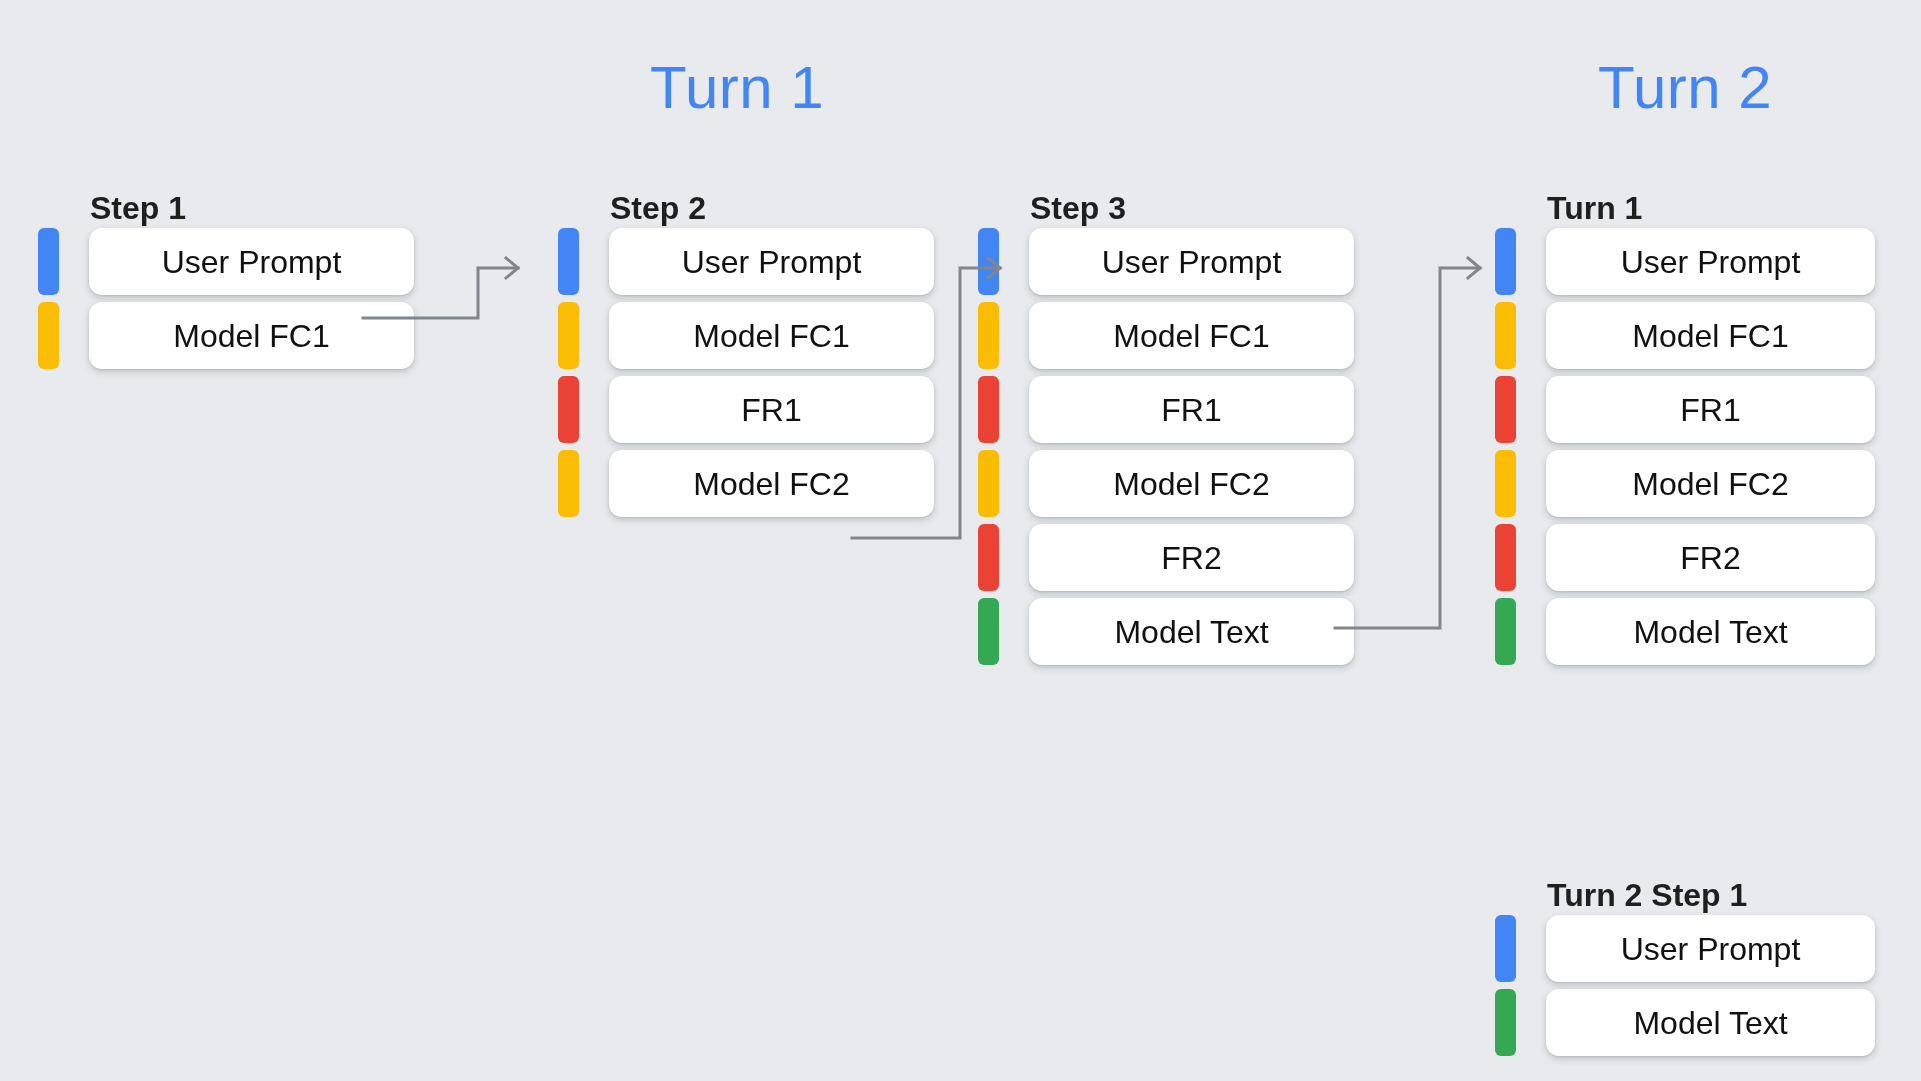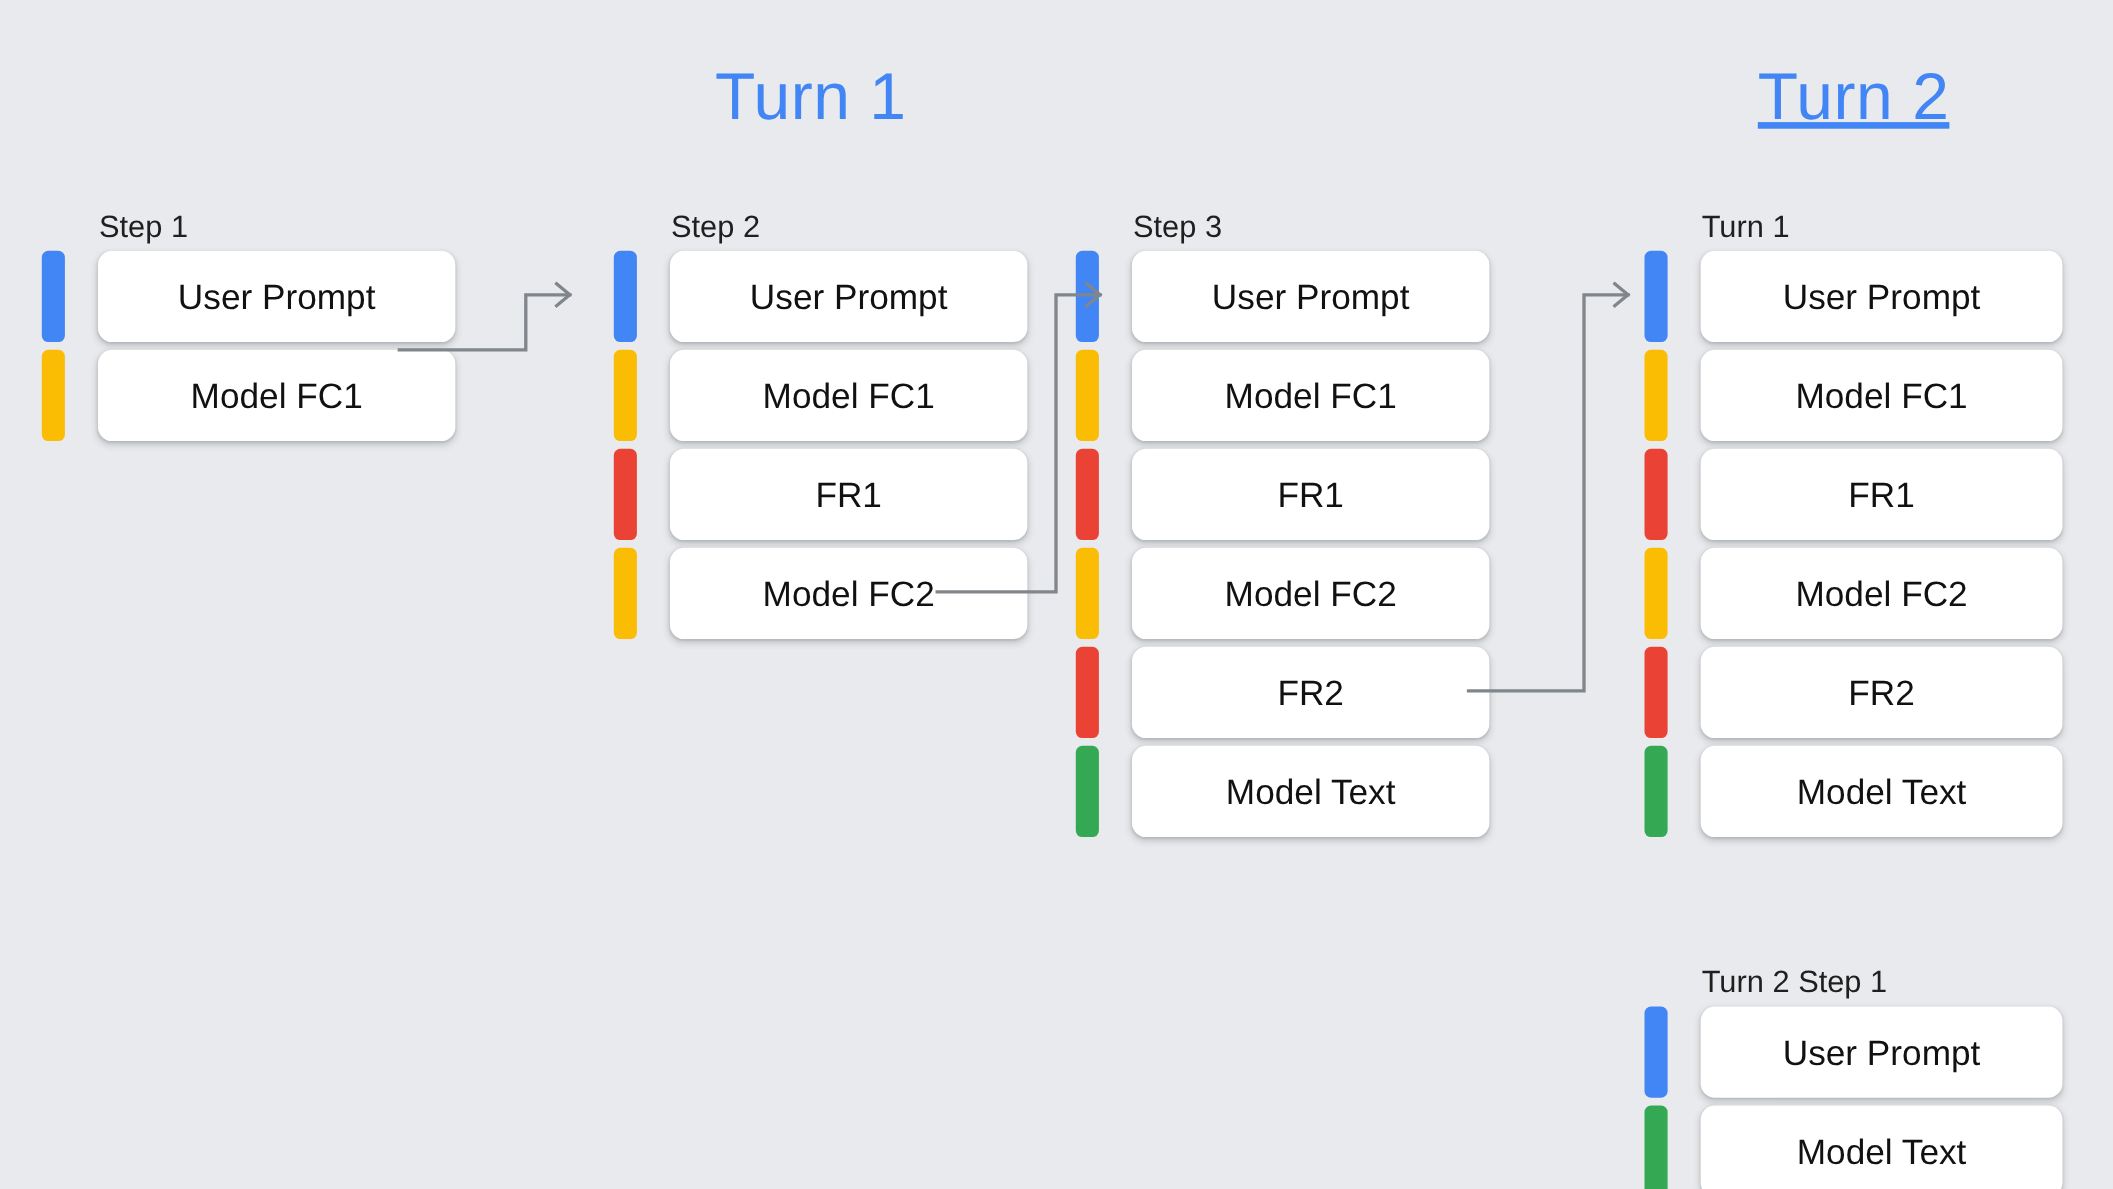--- a/index.html
+++ b/index.html
@@ -24,41 +24,42 @@
   .turn-title {
     position: absolute;
     font-size: 60px;
     font-weight: 400;
     color: #4285F4;
     letter-spacing: 0.5px;
     white-space: nowrap;
     line-height: 1;
   }
   #turn-title-1 { left: 650px; top: 58px; }
-  #turn-title-2 { left: 1598px; top: 58px; text-decoration: underline; }
+  #turn-title-2 { left: 1598px; top: 58px; }
 
   
   .column {
     position: absolute;
   }
   .col-label {
     position: absolute;
-    font-size: 28px;
+    font-size: 32px;
     color: #1f1f1f;
     line-height: 1;
     white-space: nowrap;
     left: 52px;
     top: -36px;
+    font-weight: bold;
   }
   .rows {
     position: relative;
   }
   .row {
     position: relative;
-    height: 83px;
+    height: 67px;
     margin-bottom: 7px;
     display: flex;
     align-items: stretch;
   }
   .bar {
     width: 21px;
     border-radius: 6px;
     flex: 0 0 21px;
   }
   .bar.blue   { background: #4285F4; }

